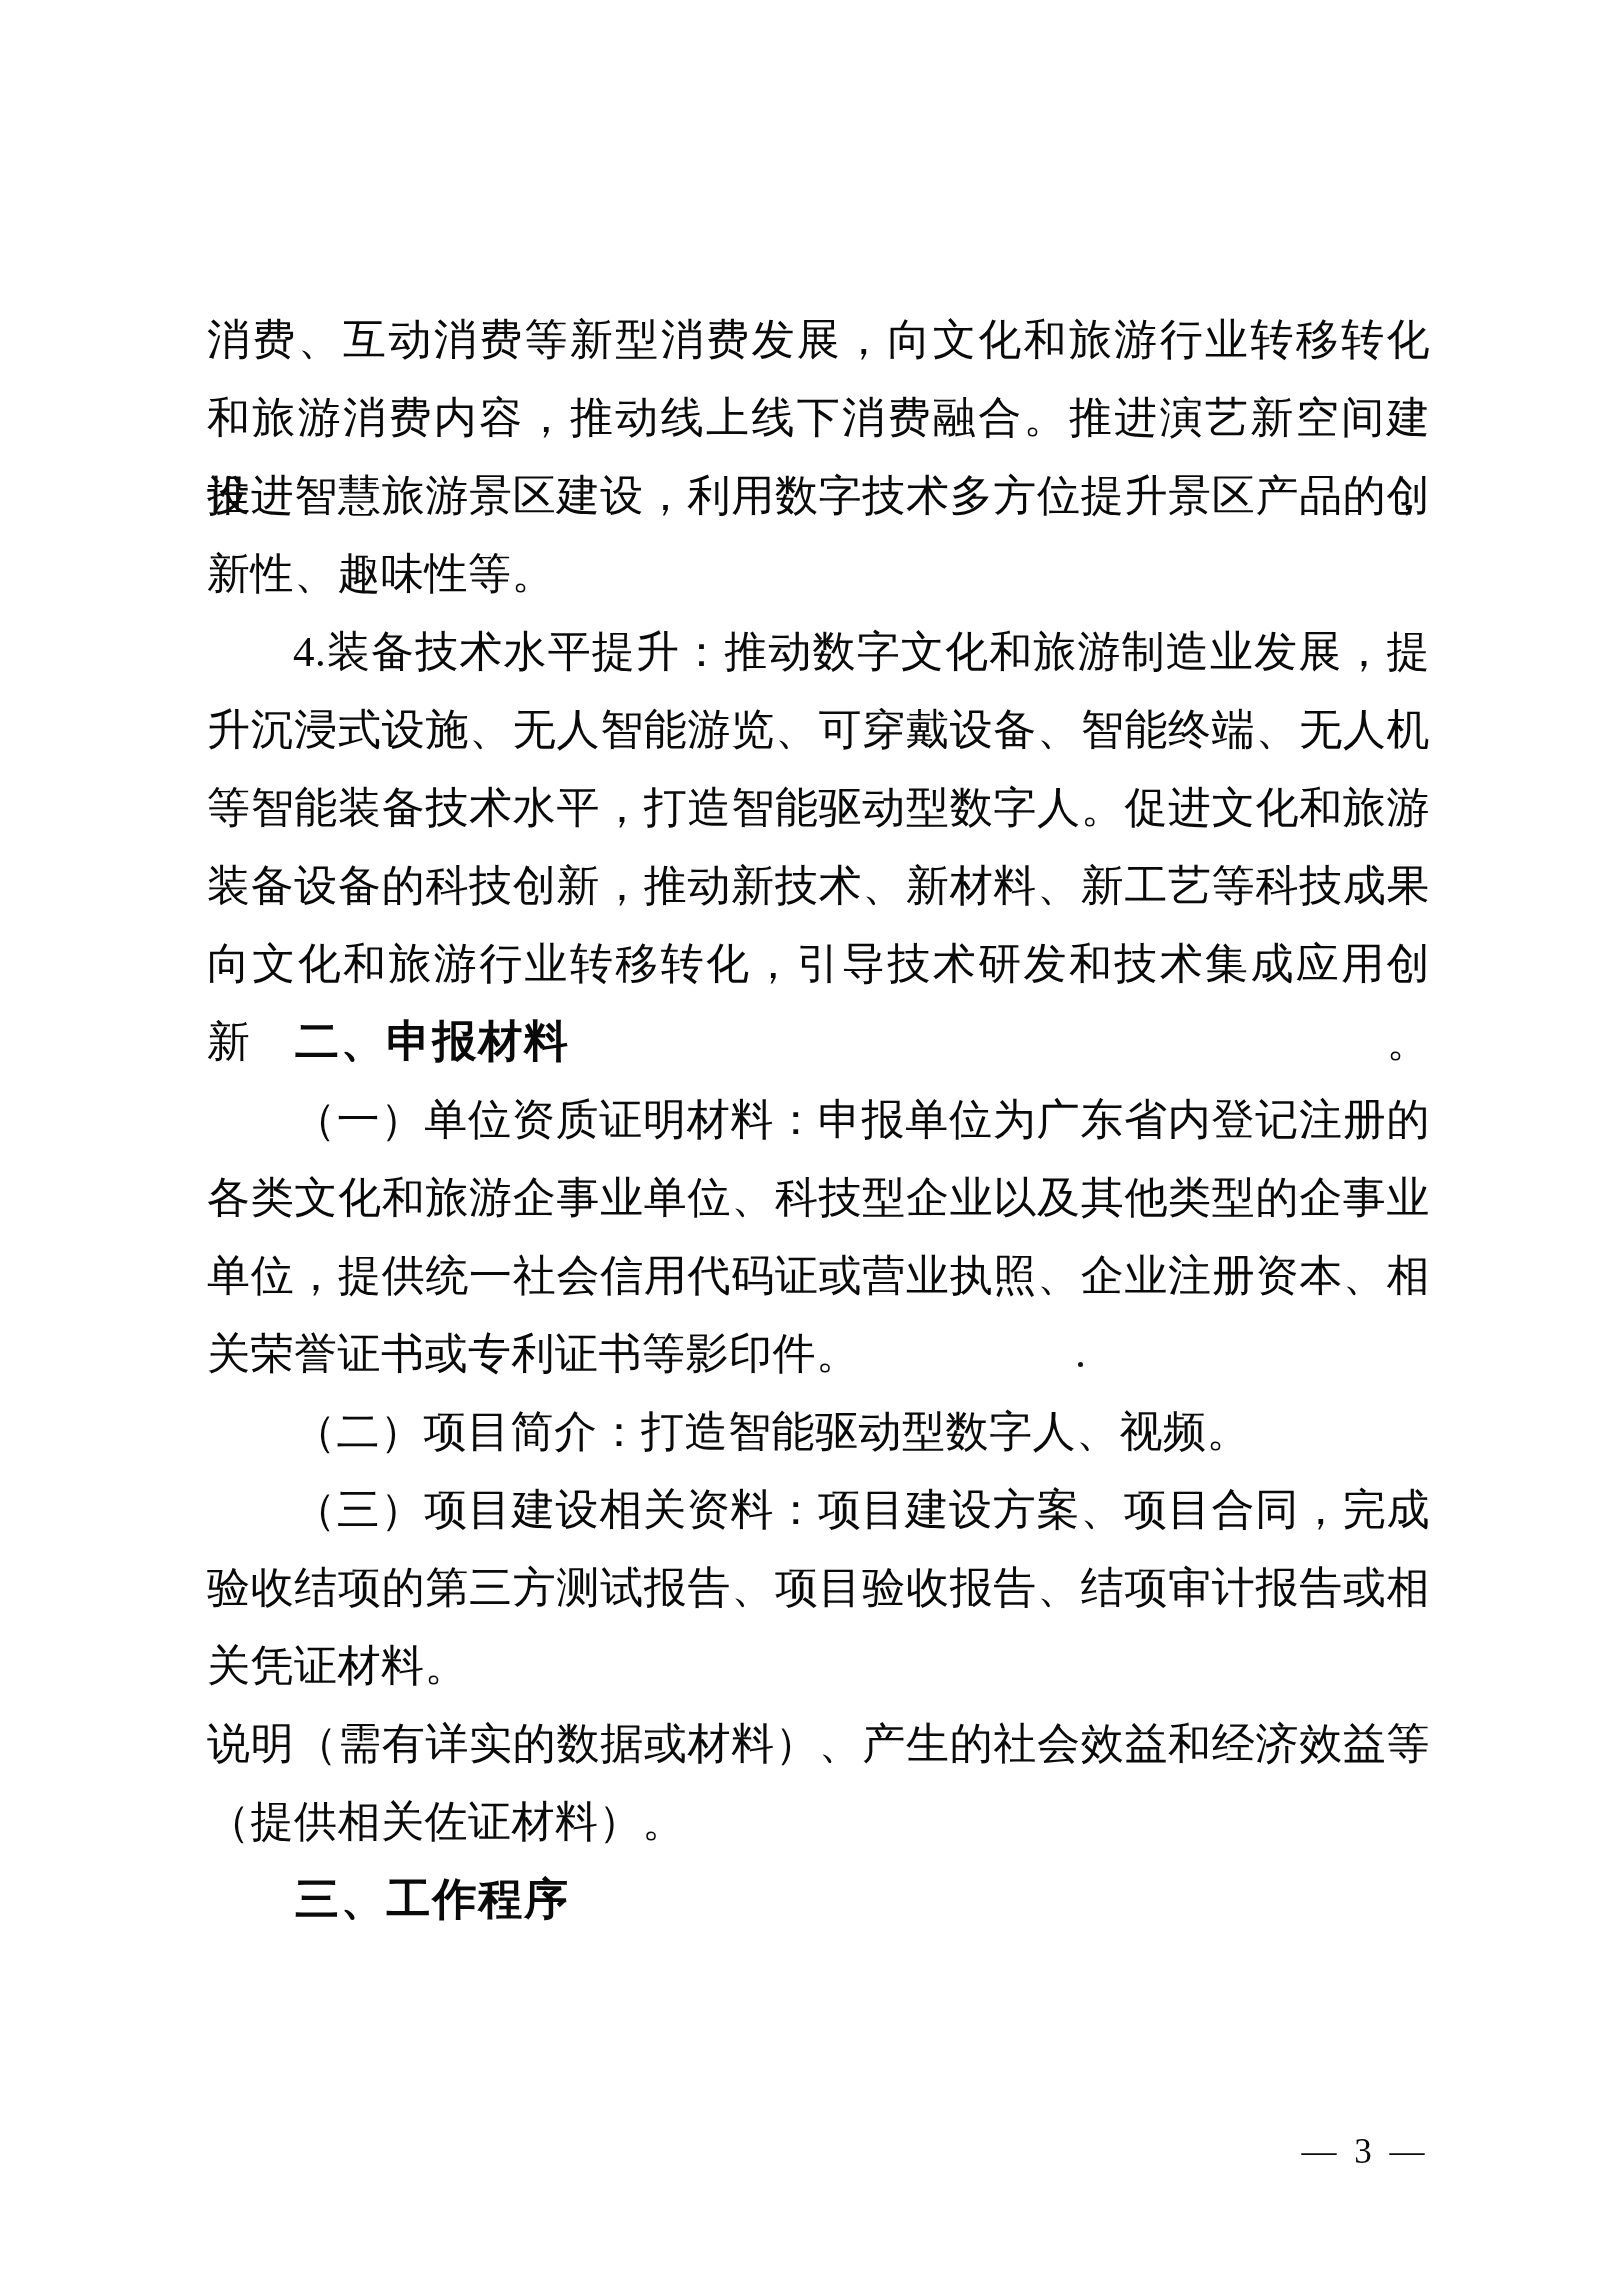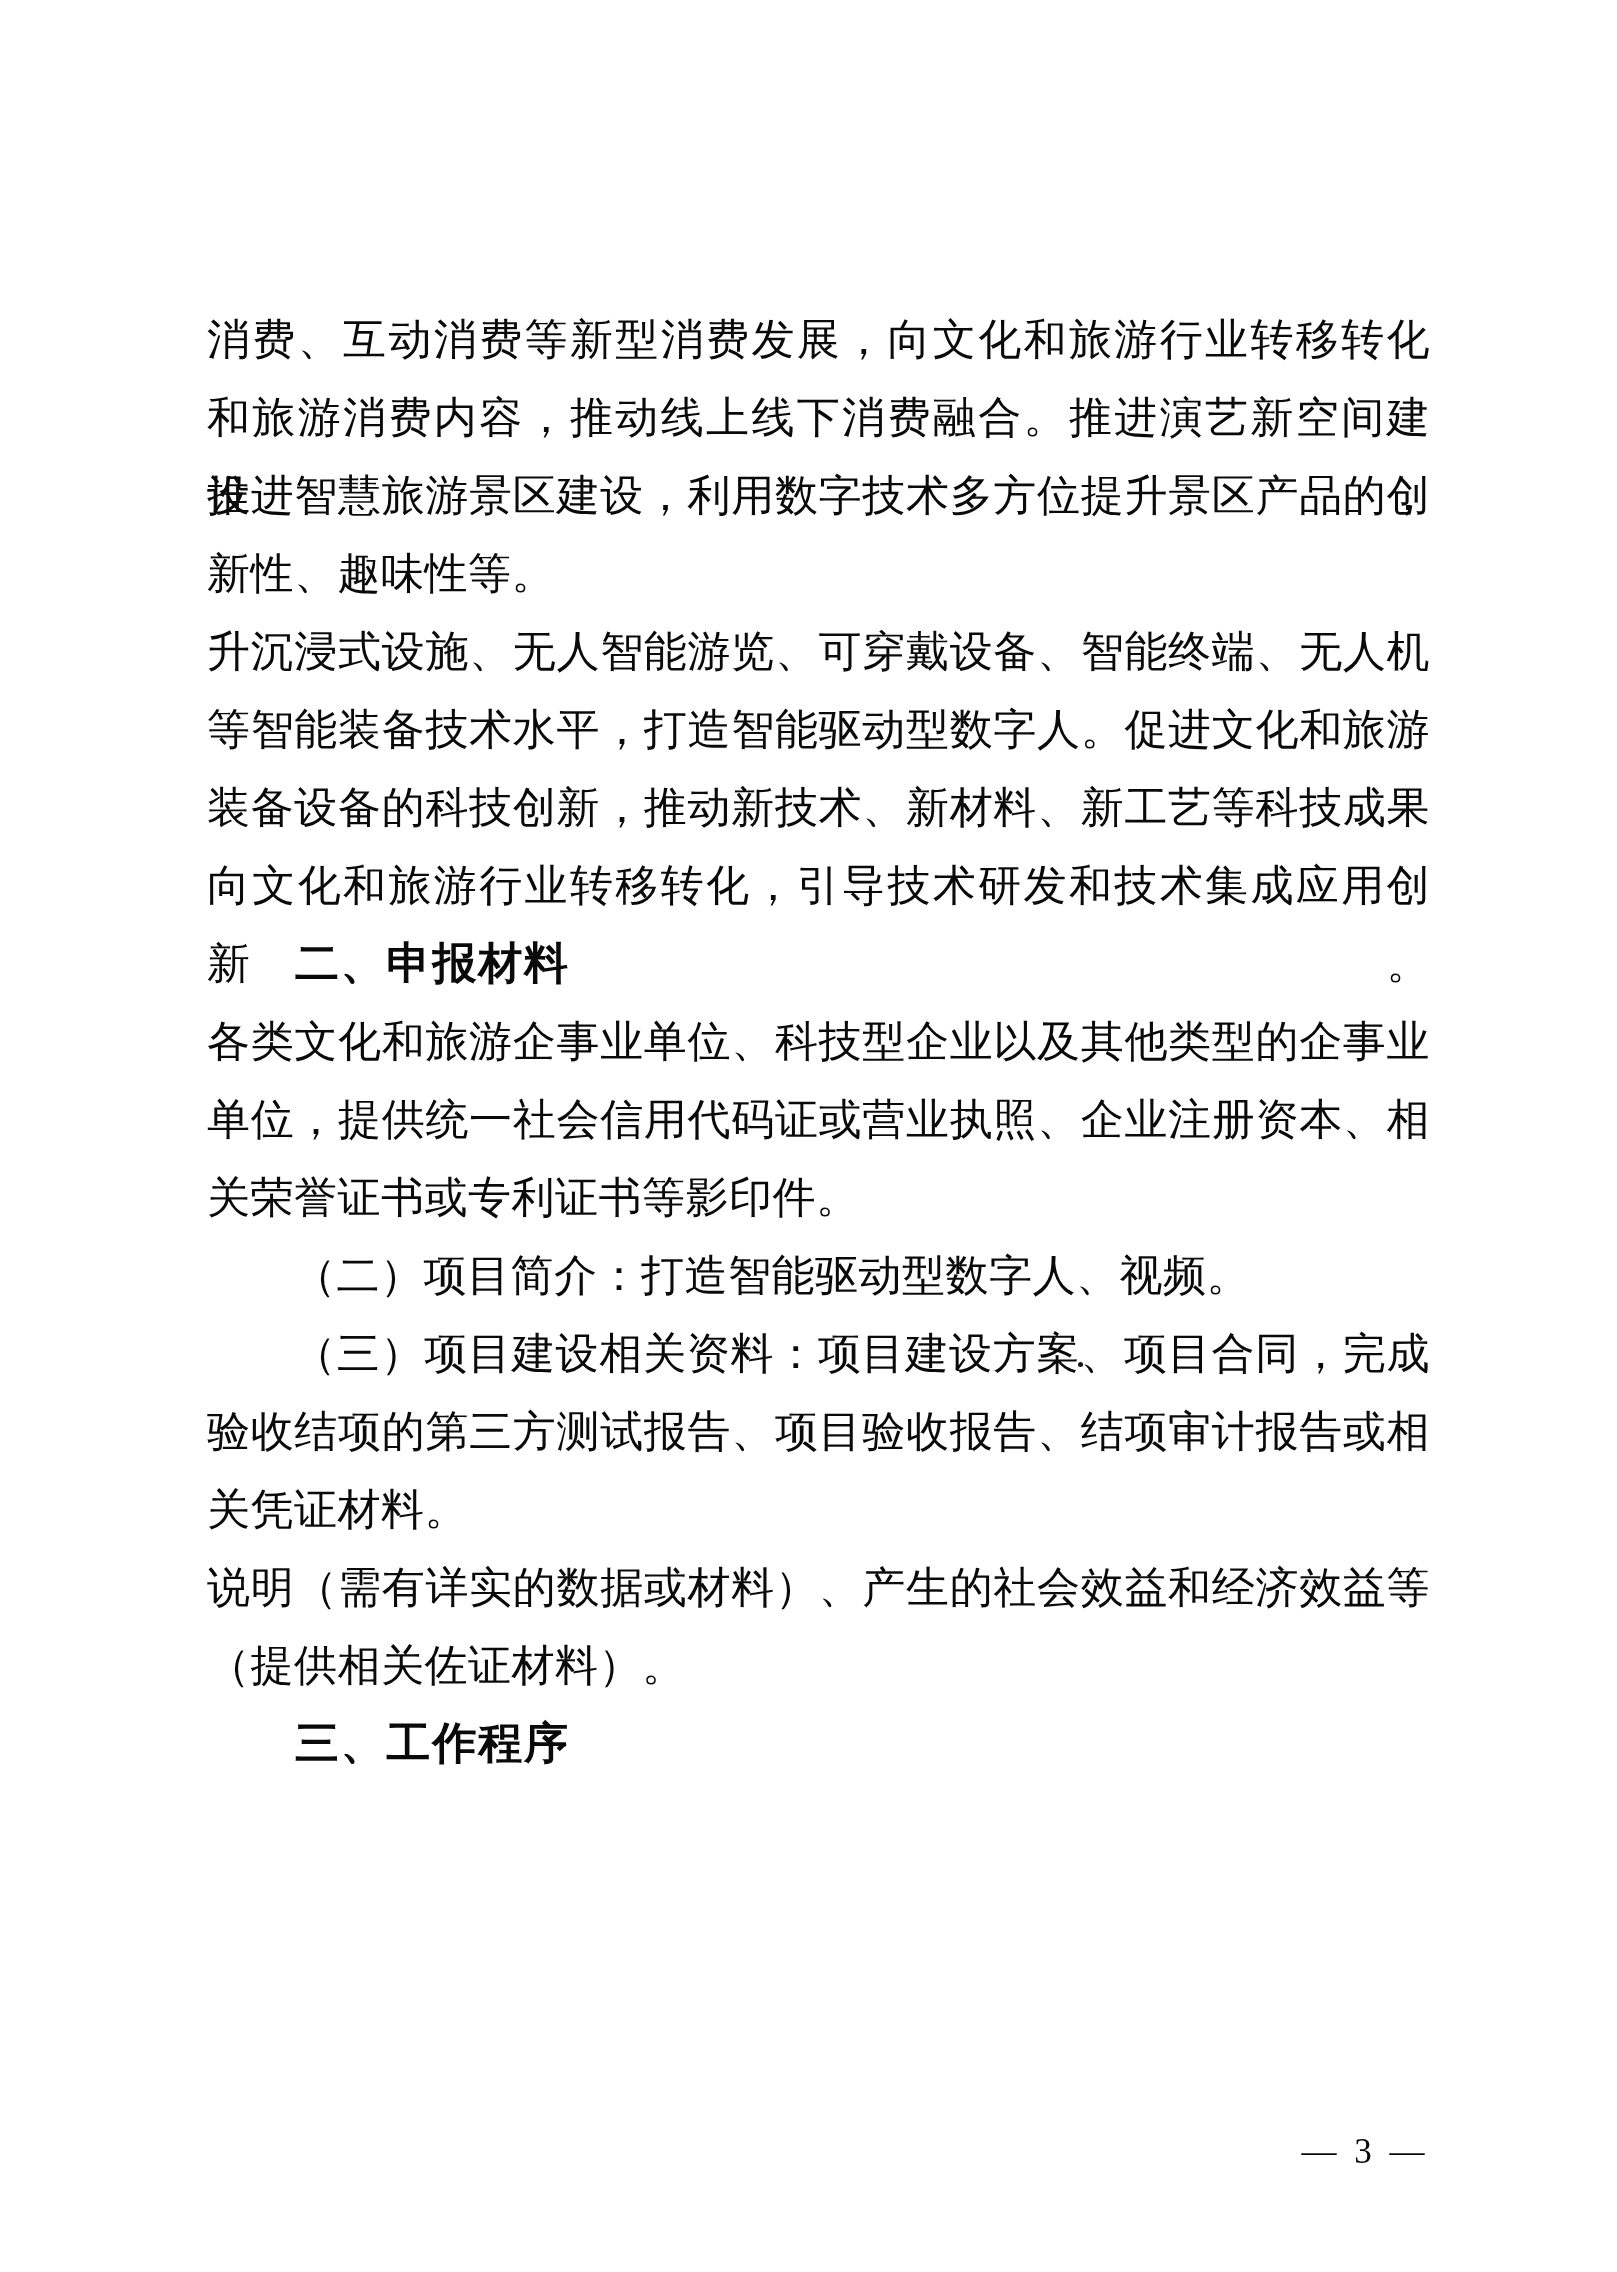--- a/index.html
+++ b/index.html
@@ -69,25 +69,27 @@
 </style>
 </head>
 <body>
 
 <div class="page">
   <main class="text-block">
     <div class="line justify">消费、互动消费等新型消费发展，向文化和旅游行业转移转化</div>
     <div class="line justify">和旅游消费内容，推动线上线下消费融合。推进演艺新空间建设，</div>
     <div class="line justify">推进智慧旅游景区建设，利用数字技术多方位提升景区产品的创</div>
     <div class="line">新性、趣味性等。</div>
+    <div class="line justify indent">4.装备技术水平提升：推动数字文化和旅游制造业发展，提</div>
     <div class="line justify">升沉浸式设施、无人智能游览、可穿戴设备、智能终端、无人机</div>
     <div class="line justify">等智能装备技术水平，打造智能驱动型数字人。促进文化和旅游</div>
     <div class="line justify">装备设备的科技创新，推动新技术、新材料、新工艺等科技成果</div>
     <div class="line justify">向文化和旅游行业转移转化，引导技术研发和技术集成应用创新。</div>
     <div class="line heading indent">二、申报材料</div>
+    <div class="line justify indent">（一）单位资质证明材料：申报单位为广东省内登记注册的</div>
     <div class="line justify">各类文化和旅游企事业单位、科技型企业以及其他类型的企事业</div>
     <div class="line justify">单位，提供统一社会信用代码证或营业执照、企业注册资本、相</div>
     <div class="line">关荣誉证书或专利证书等影印件。</div>
     <div class="line indent">（二）项目简介：打造智能驱动型数字人、视频。</div>
     <div class="line justify indent">（三）项目建设相关资料：项目建设方案、项目合同，完成</div>
     <div class="line justify">验收结项的第三方测试报告、项目验收报告、结项审计报告或相</div>
     <div class="line">关凭证材料。</div>
     <div class="line justify">说明（需有详实的数据或材料）、产生的社会效益和经济效益等</div>
     <div class="line">（提供相关佐证材料）。</div>
     <div class="line heading indent">三、工作程序</div>

